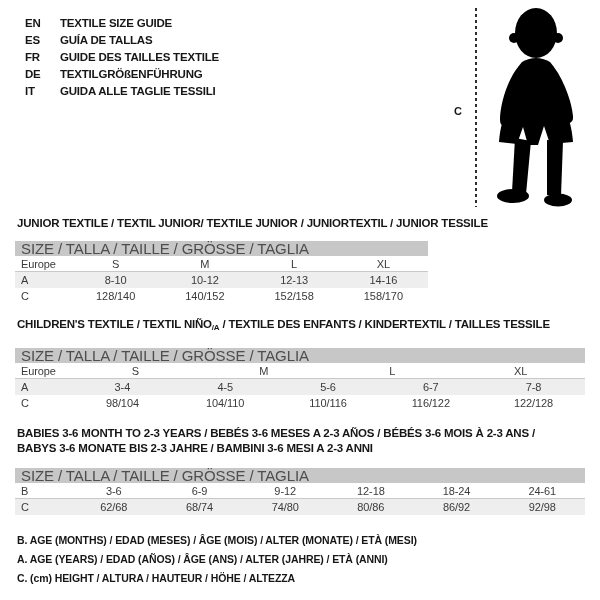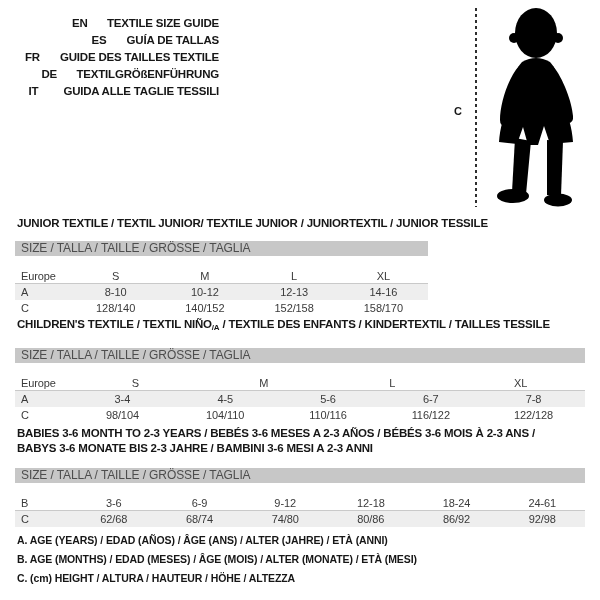--- a/index.html
+++ b/index.html
@@ -2,21 +2,21 @@
 <html><head>
 <meta charset="utf-8">
 <style>
   html,body { margin:0; padding:0; background:#ffffff; }
   .page {
     position:relative; width:600px; height:600px; background:#ffffff;
     font-family:"Liberation Sans", sans-serif; overflow:hidden; color:#1a1a1a;
   }
   
   .lang-list { position:absolute; left:25px; top:15px; }
-  .lang-row { display:flex; height:17px; line-height:17px;justify-content:flex-end; }
+  .lang-row { display:flex; height:17px; line-height:17px; }
   .lang-code, .lang-title {
     font-weight:bold; font-size:11.5px; color:#161616; letter-spacing:-0.2px; white-space:nowrap;
   }
   .lang-code { width:35px; }
   
   .height-line {
     position:absolute; left:475px; top:8px; width:2px; height:199px;
     background:repeating-linear-gradient(to bottom, #2e2e2e 0 3px, transparent 3px 6px);
   }
   .c-label {
@@ -33,24 +33,24 @@
   #t1-title { left:17px; top:216px; }
   #t2-title { left:17px; top:317px; }
   #t3-title { left:17px; top:426px; }
   
   .tbl { position:absolute; left:15px; }
   #t1 { top:241px; width:413px; }
   #t2 { top:348px; width:570px; }
   #t3 { top:468px; width:570px; }
   .size-bar {
     height:15px; line-height:15px; background:#c7c7c7; color:#4d4d4d;
-    font-size:12px; padding-left:6px; letter-spacing:-0.1px;
+    font-size:15px; padding-left:6px; letter-spacing:-0.1px;
   }
   .trow { display:flex; height:16px; line-height:16px; font-size:11px; color:#3a3a3a; letter-spacing:-0.1px; }
-  .trow.bordered { border-bottom:1px solid #c9c9c9; height:15px;margin-top:12px; }
+  .trow.bordered { border-bottom:1px solid #c9c9c9; height:15px; }
   .trow.stripe { background:#eeeeee; }
   .rlabel { width:56px; padding-left:6px; box-sizing:border-box; }
   .cell { flex:1; text-align:center; }
   
   .legend { position:absolute; left:17px; top:531px; }
   .legend-line {
     font-weight:bold; font-size:10.5px; line-height:19px; color:#161616;
     letter-spacing:-0.1px; white-space:nowrap;
   }
 </style>
@@ -174,18 +174,18 @@
       <span class="cell">62/68</span>
       <span class="cell">68/74</span>
       <span class="cell">74/80</span>
       <span class="cell">80/86</span>
       <span class="cell">86/92</span>
       <span class="cell">92/98</span>
     </div>
   </div>
 
   <div class="legend">
+    <div class="legend-line">B. AGE (MONTHS) / EDAD (MESES) / ÂGE (MOIS) / ALTER (MONATE) / ETÀ (MESI)</div>
     <div class="legend-line">A. AGE (YEARS) / EDAD (AÑOS) / ÂGE (ANS) / ALTER (JAHRE) / ETÀ (ANNI)</div>
-    <div class="legend-line">B. AGE (MONTHS) / EDAD (MESES) / ÂGE (MOIS) / ALTER (MONATE) / ETÀ (MESI)</div>
     <div class="legend-line">C. (cm) HEIGHT / ALTURA / HAUTEUR / HÖHE / ALTEZZA</div>
   </div>
 
 </div>
 
 </body></html>

